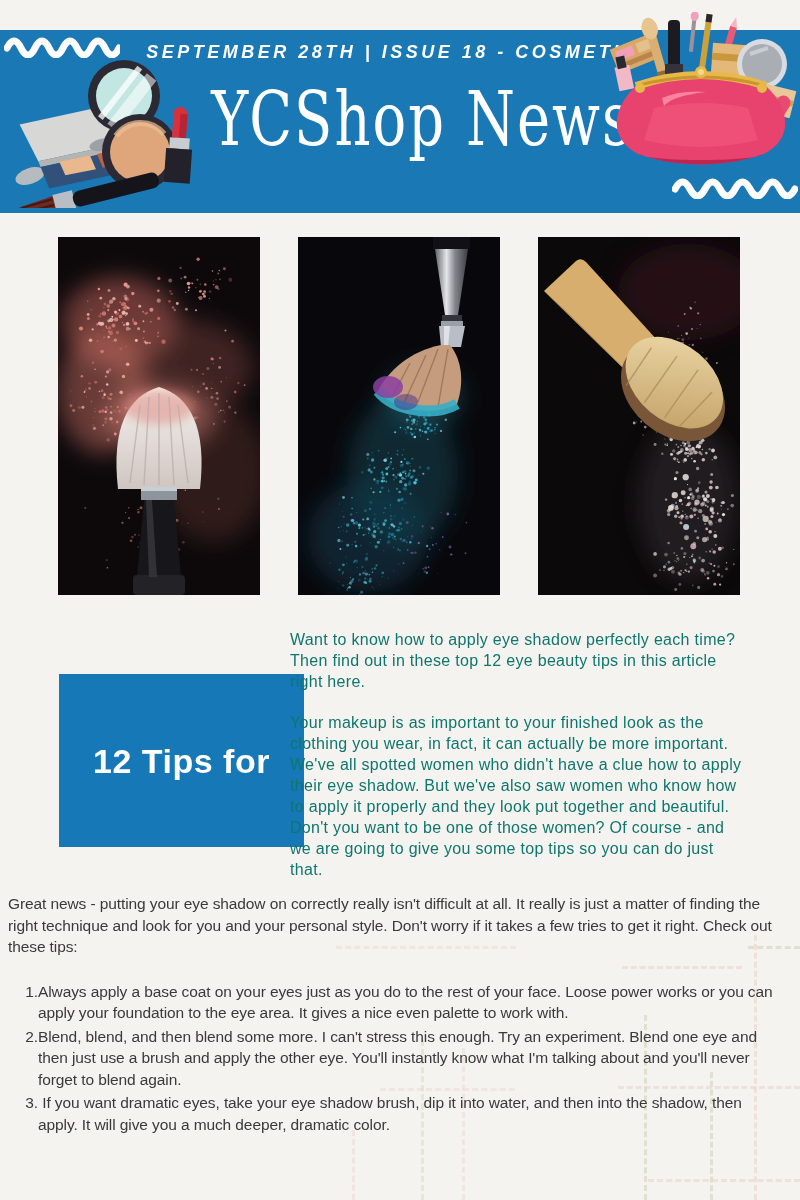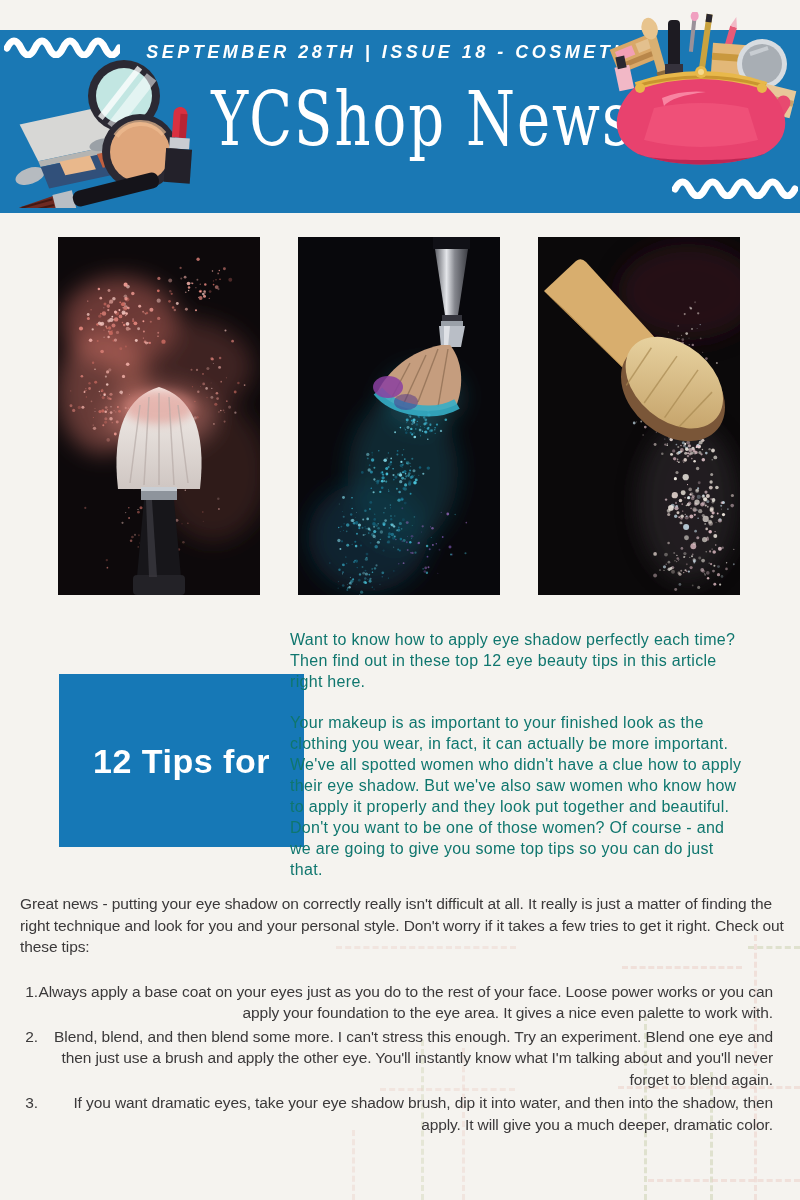--- a/index.html
+++ b/index.html
@@ -23,23 +23,23 @@
   .photo svg{display:block;width:202px;height:358px;}
   
   .headline-box{position:absolute;left:19px;top:674px;width:245px;height:173px;background:#1678b6;
         display:flex;flex-direction:column;justify-content:center;align-items:center;
         color:#fff;font-weight:bold;font-size:34px;line-height:46px;letter-spacing:.5px;z-index:2;margin-left:40px;}
   .intro-col{position:absolute;left:290px;top:629px;width:457px;font-size:16px;line-height:21px;
         letter-spacing:.3px;color:#0f766e;z-index:2;}
   .intro-col p{margin:0 0 20px 0;}
   .body-block{position:absolute;left:8px;top:893px;width:778px;font-size:15.5px;line-height:21.5px;
         letter-spacing:-0.1px;color:#3b393a;z-index:2;}
-  .body-block p{margin:0 0 23px 12px;}
+  .body-block p{margin:0 0 23px 0;}
   ol.tips{margin:0;padding:0 0 0 30px;list-style:none;counter-reset:tip;}
-  ol.tips li{position:relative;counter-increment:tip;margin:0 0 2px 0;max-width:735px;text-align:right;}
+  ol.tips li{position:relative;counter-increment:tip;margin:0 0 2px 0;max-width:735px;}
   ol.tips li::before{content:counter(tip) ".";position:absolute;right:100%;top:0;}
   ol.tips li span{white-space:pre-wrap;}
   
   .plaid{position:absolute;inset:0;z-index:1;pointer-events:none;}
   .dl{position:absolute;opacity:.55;}
   .dl.v{border-left:3px dashed #eccfc9;width:0;}
   .dl.h{border-top:3px dashed #eccfc9;height:0;}
   .dl.olive{border-color:#cdd2b2;}
   .dl.faint{opacity:.4;}
 </style>

